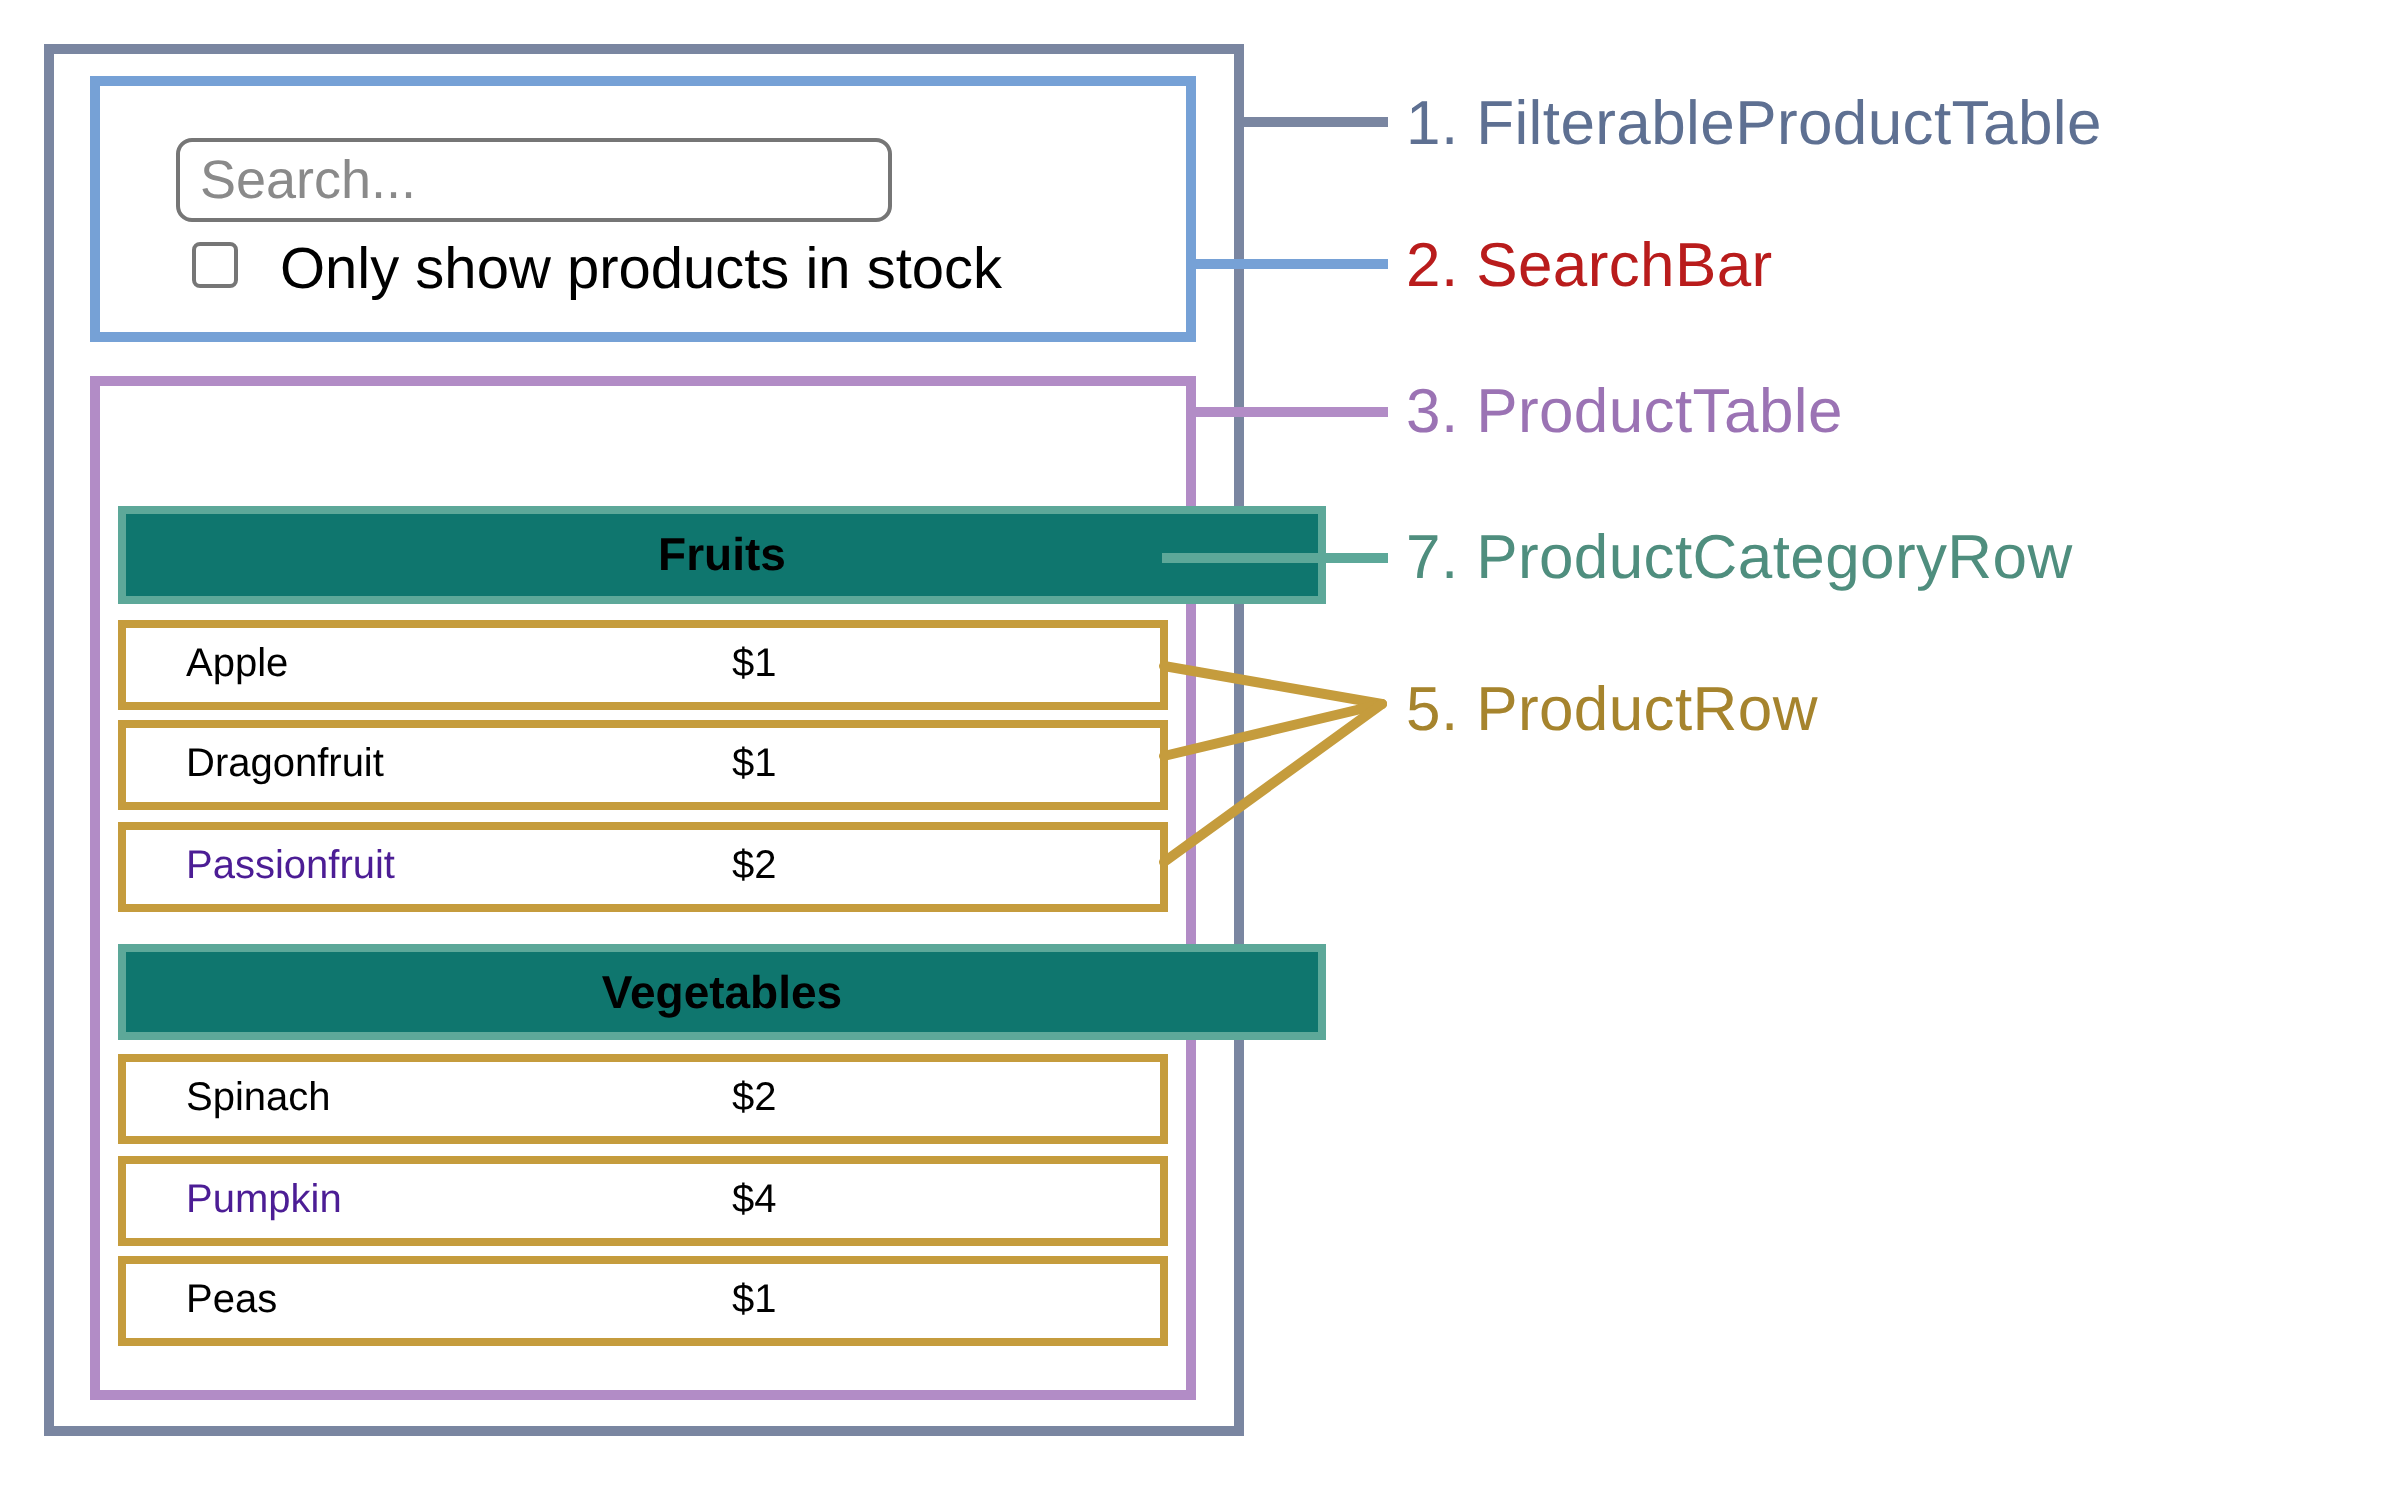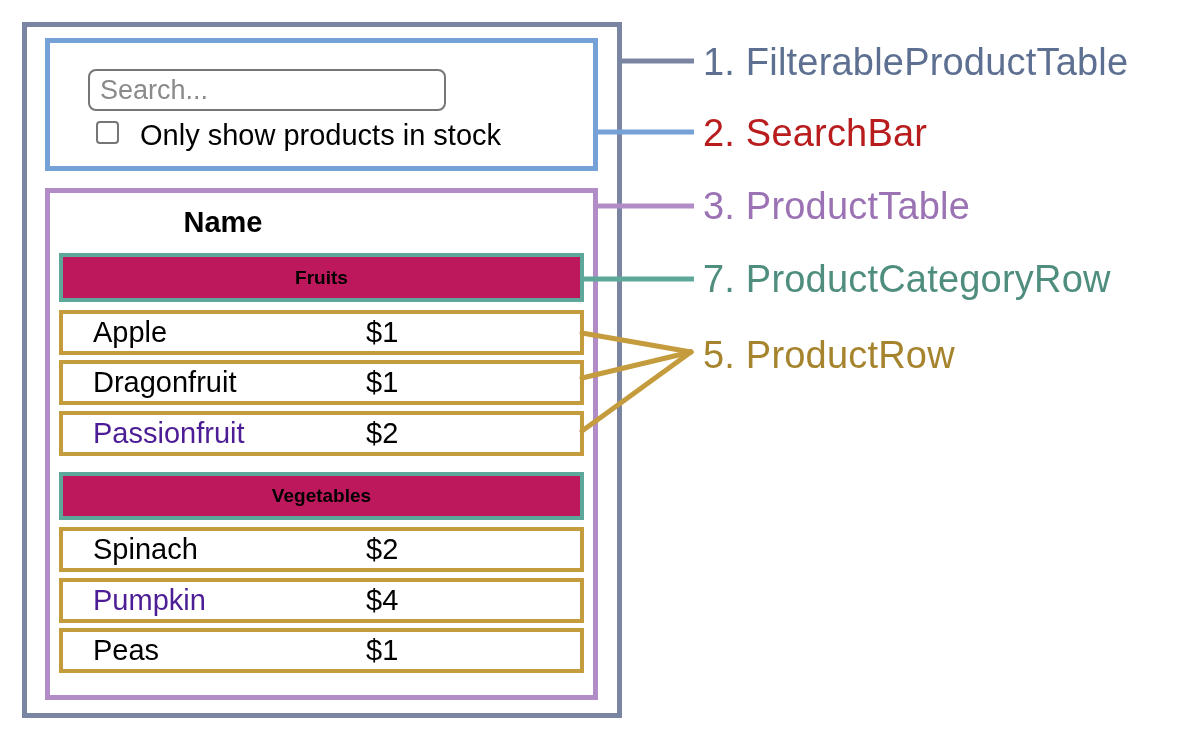--- a/index.html
+++ b/index.html
@@ -19,51 +19,50 @@
   .search-input::placeholder{color:#8a8a8a;opacity:1;}
   .checkbox{
     position:absolute;left:96px;top:121px;width:23px;height:23px;box-sizing:border-box;
     border:2px solid #767676;border-radius:4px;background:#fff;cursor:pointer;
   }
   .stock-label{
     position:absolute;left:140px;top:119px;font-size:29px;color:#000;white-space:nowrap;
   }
   .th{position:absolute;top:206px;width:146px;text-align:center;font-weight:bold;font-size:29px;color:#000;}
   .catrow{
-    position:absolute;left:59px;width:525px;box-sizing:border-box;border:4px solid #5da899;
-    display:flex;align-items:center;justify-content:center;font-weight:bold;font-size:19px;color:#000;
-    background:#be185d;
+    position:absolute;left:59px;width:604px;box-sizing:border-box;border:4px solid #5da899;
+    display:flex;align-items:center;justify-content:center;font-weight:bold;font-size:23px;color:#000;
+    background:#0f766e;
   }
   .prow{
     position:absolute;left:59px;width:525px;height:45px;box-sizing:border-box;border:4px solid #c59c3d;
-    display:flex;align-items:center;font-size:29px;color:#000;background:#fff;
+    display:flex;align-items:center;font-size:20px;color:#000;background:#fff;
   }
   .prow .pname{margin-left:30px;}
   .prow .pprice{position:absolute;left:303px;}
   .prow.oos .pname{color:#4c1d95;}
   .legend-item{
     position:absolute;left:703px;height:40px;display:flex;align-items:center;
-    font-size:38px;font-weight:500;white-space:nowrap;letter-spacing:0.2px;
+    font-size:31px;font-weight:500;white-space:nowrap;letter-spacing:0.2px;
   }
   .wires{position:absolute;left:0;top:0;width:1200px;height:744px;pointer-events:none;}
 </style>
 </head>
 <body>
 
 <div class="canvas">
 
   <div class="box outer"></div>
   <div class="box searchbar"></div>
   <div class="box producttable"></div>
 
   <input class="search-input" type="text" placeholder="Search..." style="">
   <span class="checkbox"></span>
   <span class="stock-label">Only show products in stock</span>
 
-  <span class="th" style="left:150px">Name</span>
 
   <div class="catrow" style="top:253px;height:49px">Fruits</div>
 
   <div class="prow" style="top:310px">
     <span class="pname">Apple</span>
     <span class="pprice">$1</span>
   </div>
   <div class="prow" style="top:360px">
     <span class="pname">Dragonfruit</span>
     <span class="pprice">$1</span>

